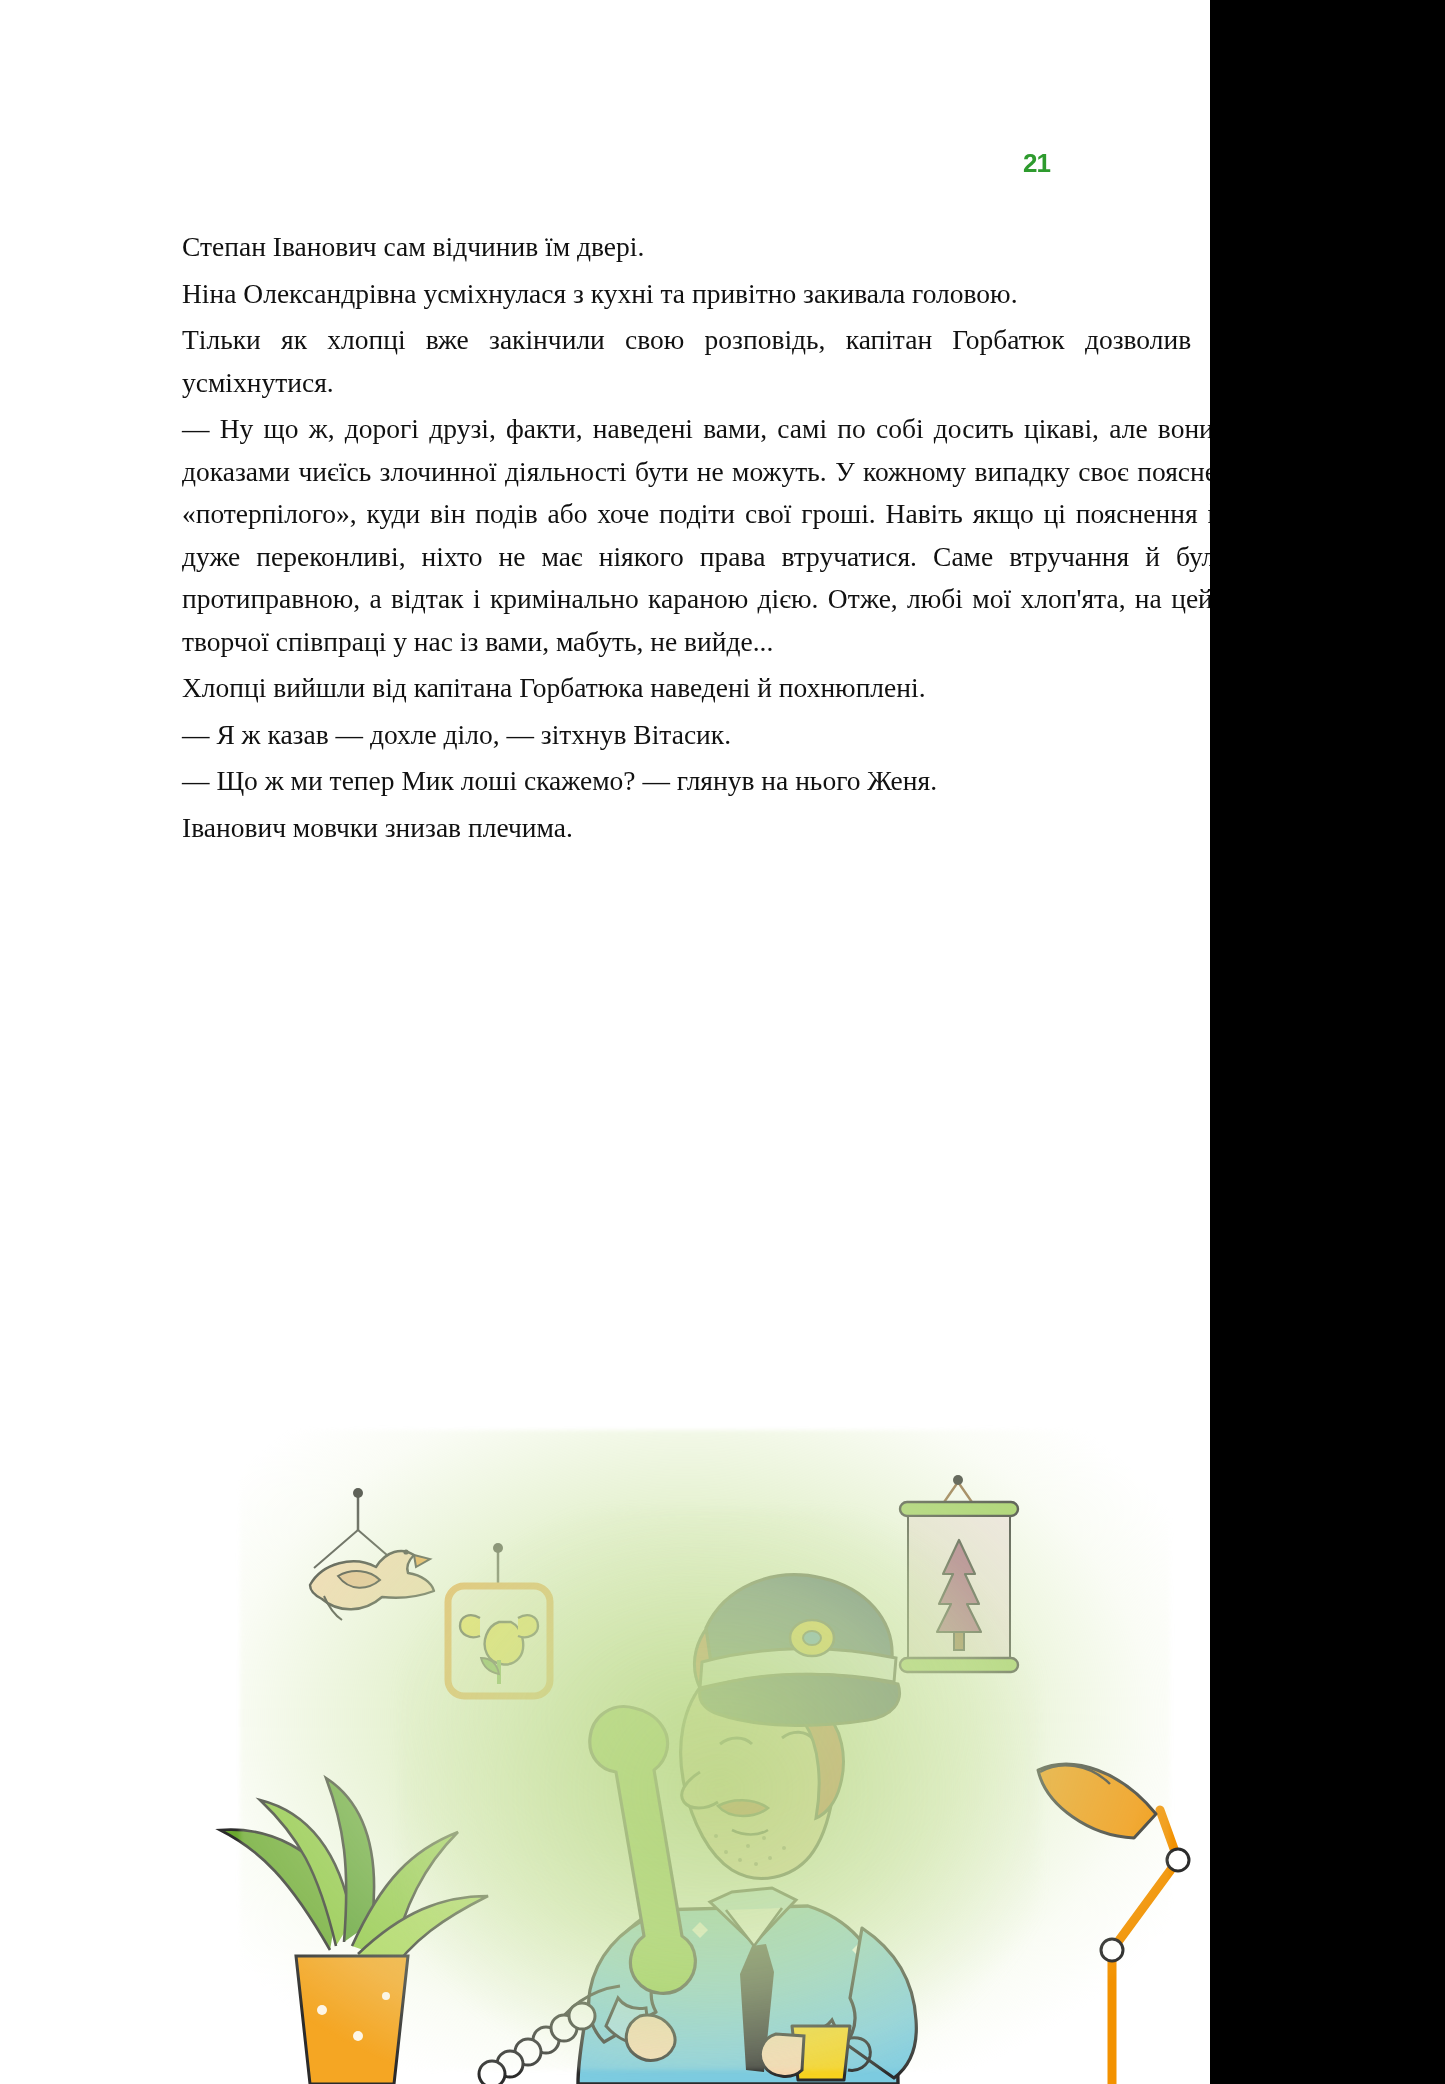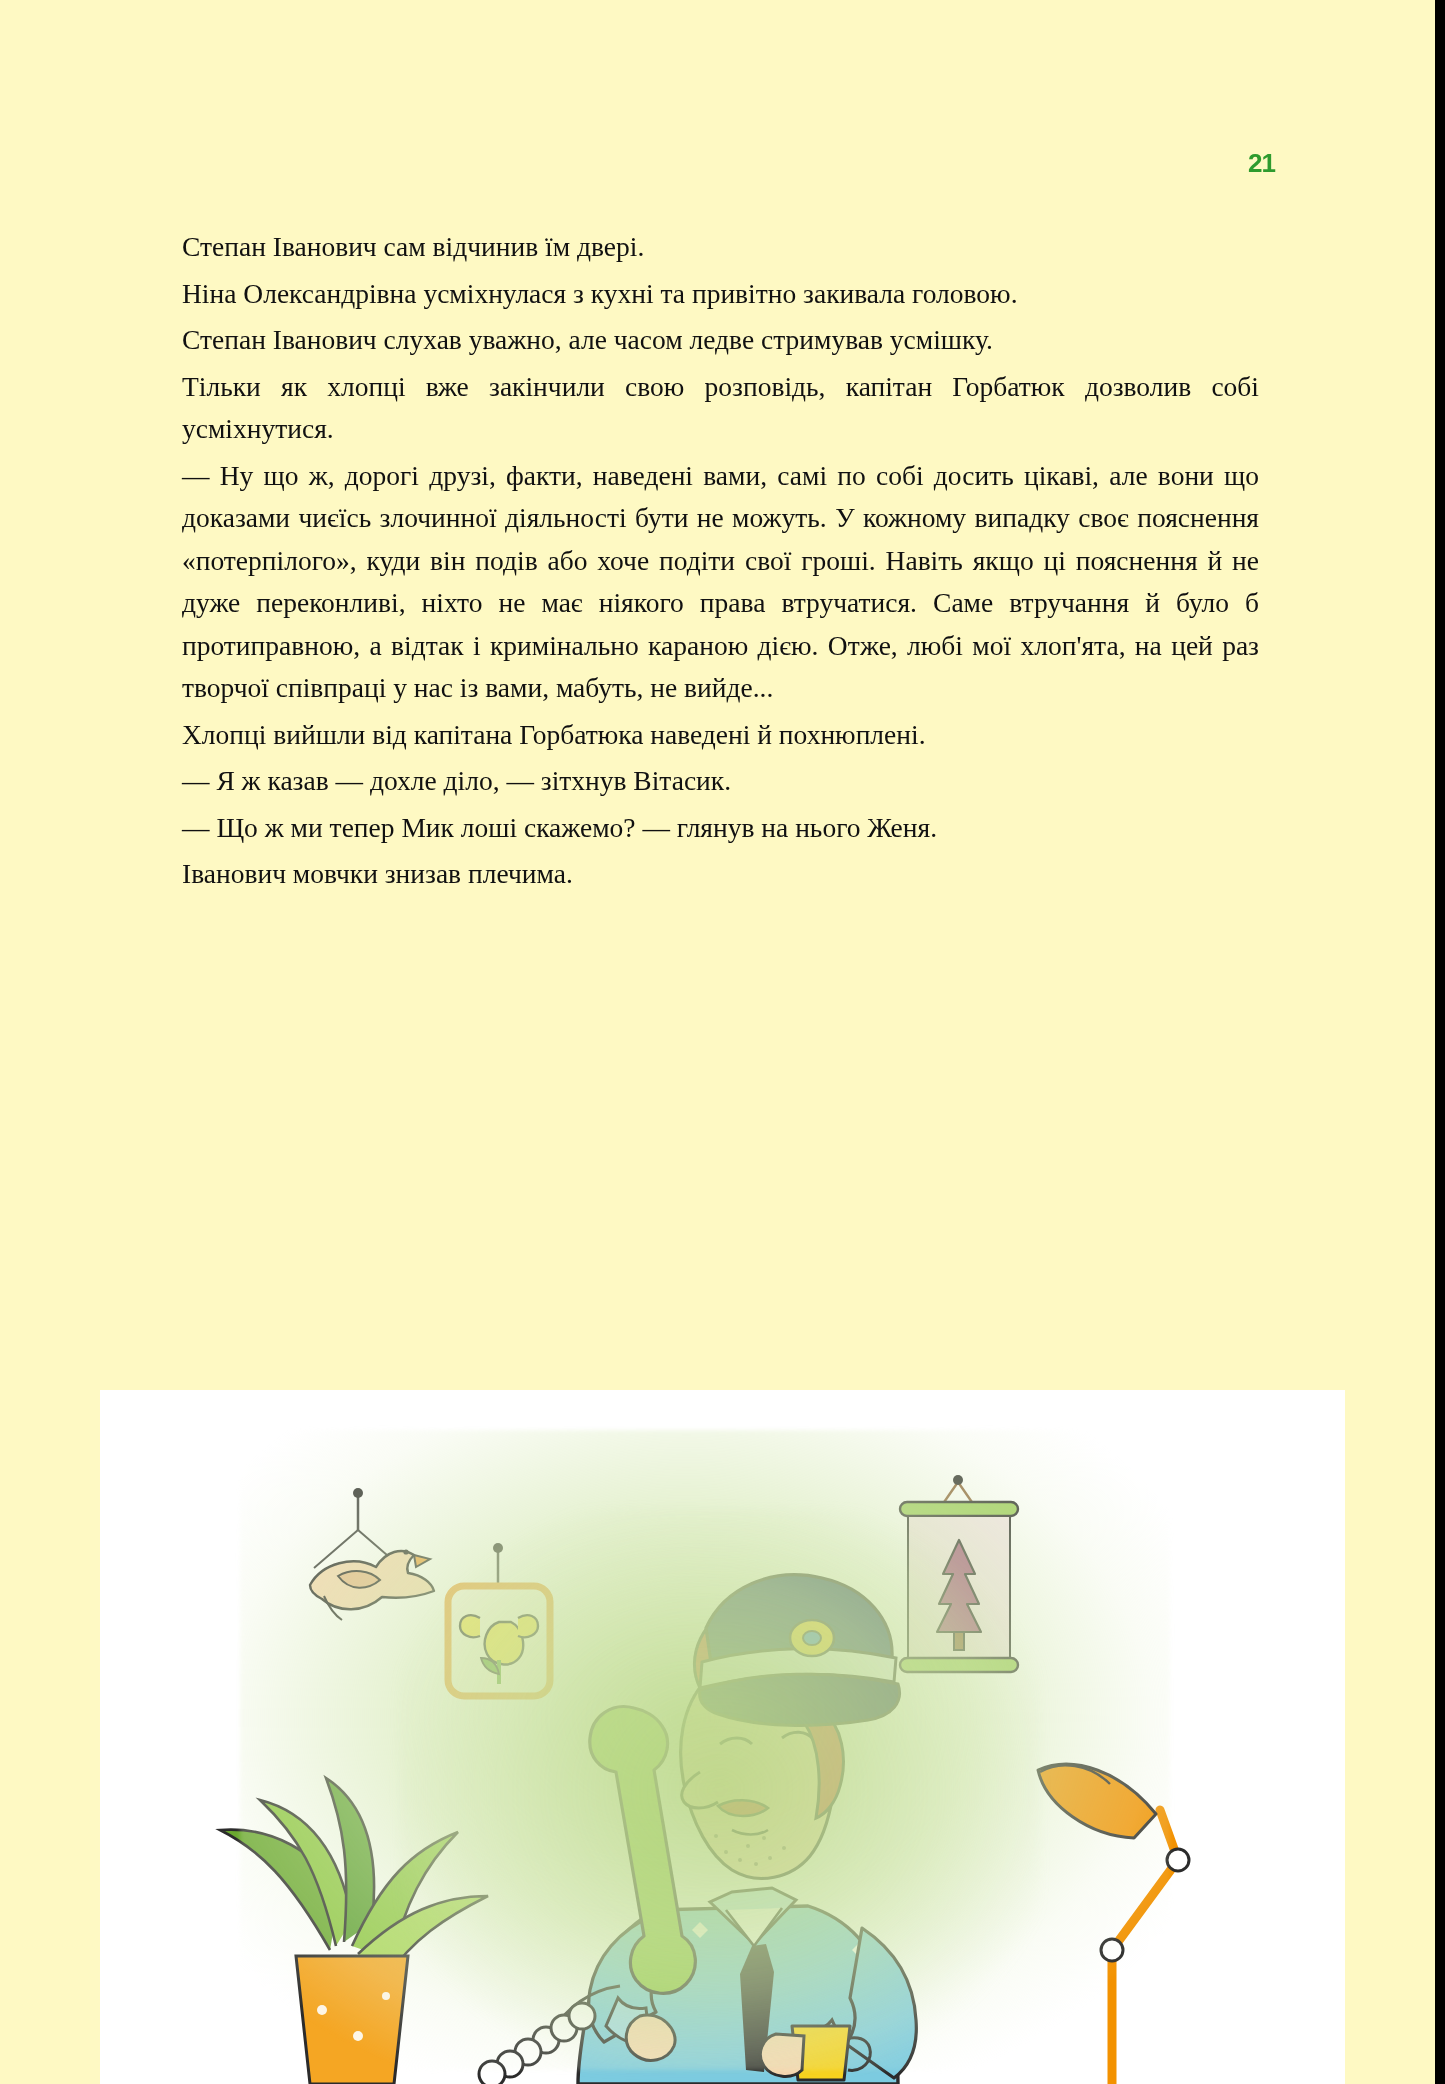--- a/index.html
+++ b/index.html
@@ -2,23 +2,23 @@
 <html><head>
 <meta charset="utf-8">
 <style>
   html, body {
     margin: 0;
     padding: 0;
     background: #000000;
   }
   .page {
     position: relative;
-    width: 1435px;
+    width: 1210px;
     height: 2084px;
-    background: #fef9c3;
+    background: #ffffff;
     overflow: hidden;
     font-family: "Liberation Serif", serif;
   }
   .page-number {
     position: absolute;
     top: 148px;
     right: 160px;
     font-family: "Liberation Sans", sans-serif;
     font-weight: bold;
     font-size: 26px;
@@ -80,21 +80,20 @@
 </head>
 <body>
 
 <div class="page">
 
   <div class="page-number">21</div>
 
   <div class="text-block">
     <p class="noindent">Степан Іванович сам відчинив їм двері.</p>
     <p class="noindent">Ніна Олександрівна усміхнулася з кухні та привітно закивала головою.</p>
-    <p class="noindent">Степан Іванович слухав уважно, але часом ледве стримував усмішку.</p>
     <p class="noindent">Тільки як хлопці вже закінчили свою розповідь, капітан Горбатюк дозволив собі усміхнутися.</p>
     <p class="noindent">— Ну що ж, дорогі друзі, факти, наведені вами, самі по собі досить цікаві, але вони що доказами чиєїсь злочинної діяльності бути не можуть. У кожному випадку своє пояснення «потерпілого», куди він подів або хоче подіти свої гроші. Навіть якщо ці пояснення й не дуже переконливі, ніхто не має ніякого права втручатися. Саме втручання й було б протиправною, а відтак і кримінально караною дією. Отже, любі мої хлоп'ята, на цей раз творчої співпраці у нас із вами, мабуть, не вийде...</p>
     <p class="noindent">Хлопці вийшли від капітана Горбатюка наведені й похнюплені.</p>
     <p class="noindent">— Я ж казав — дохле діло, — зітхнув Вітасик.</p>
     <p class="noindent">— Що ж ми тепер Мик лоші скажемо? — глянув на нього Женя.</p>
     <p class="noindent">Іванович мовчки знизав плечима.</p>
   </div>
 
   <div class="illustration">
     <div class="ill-inner">

